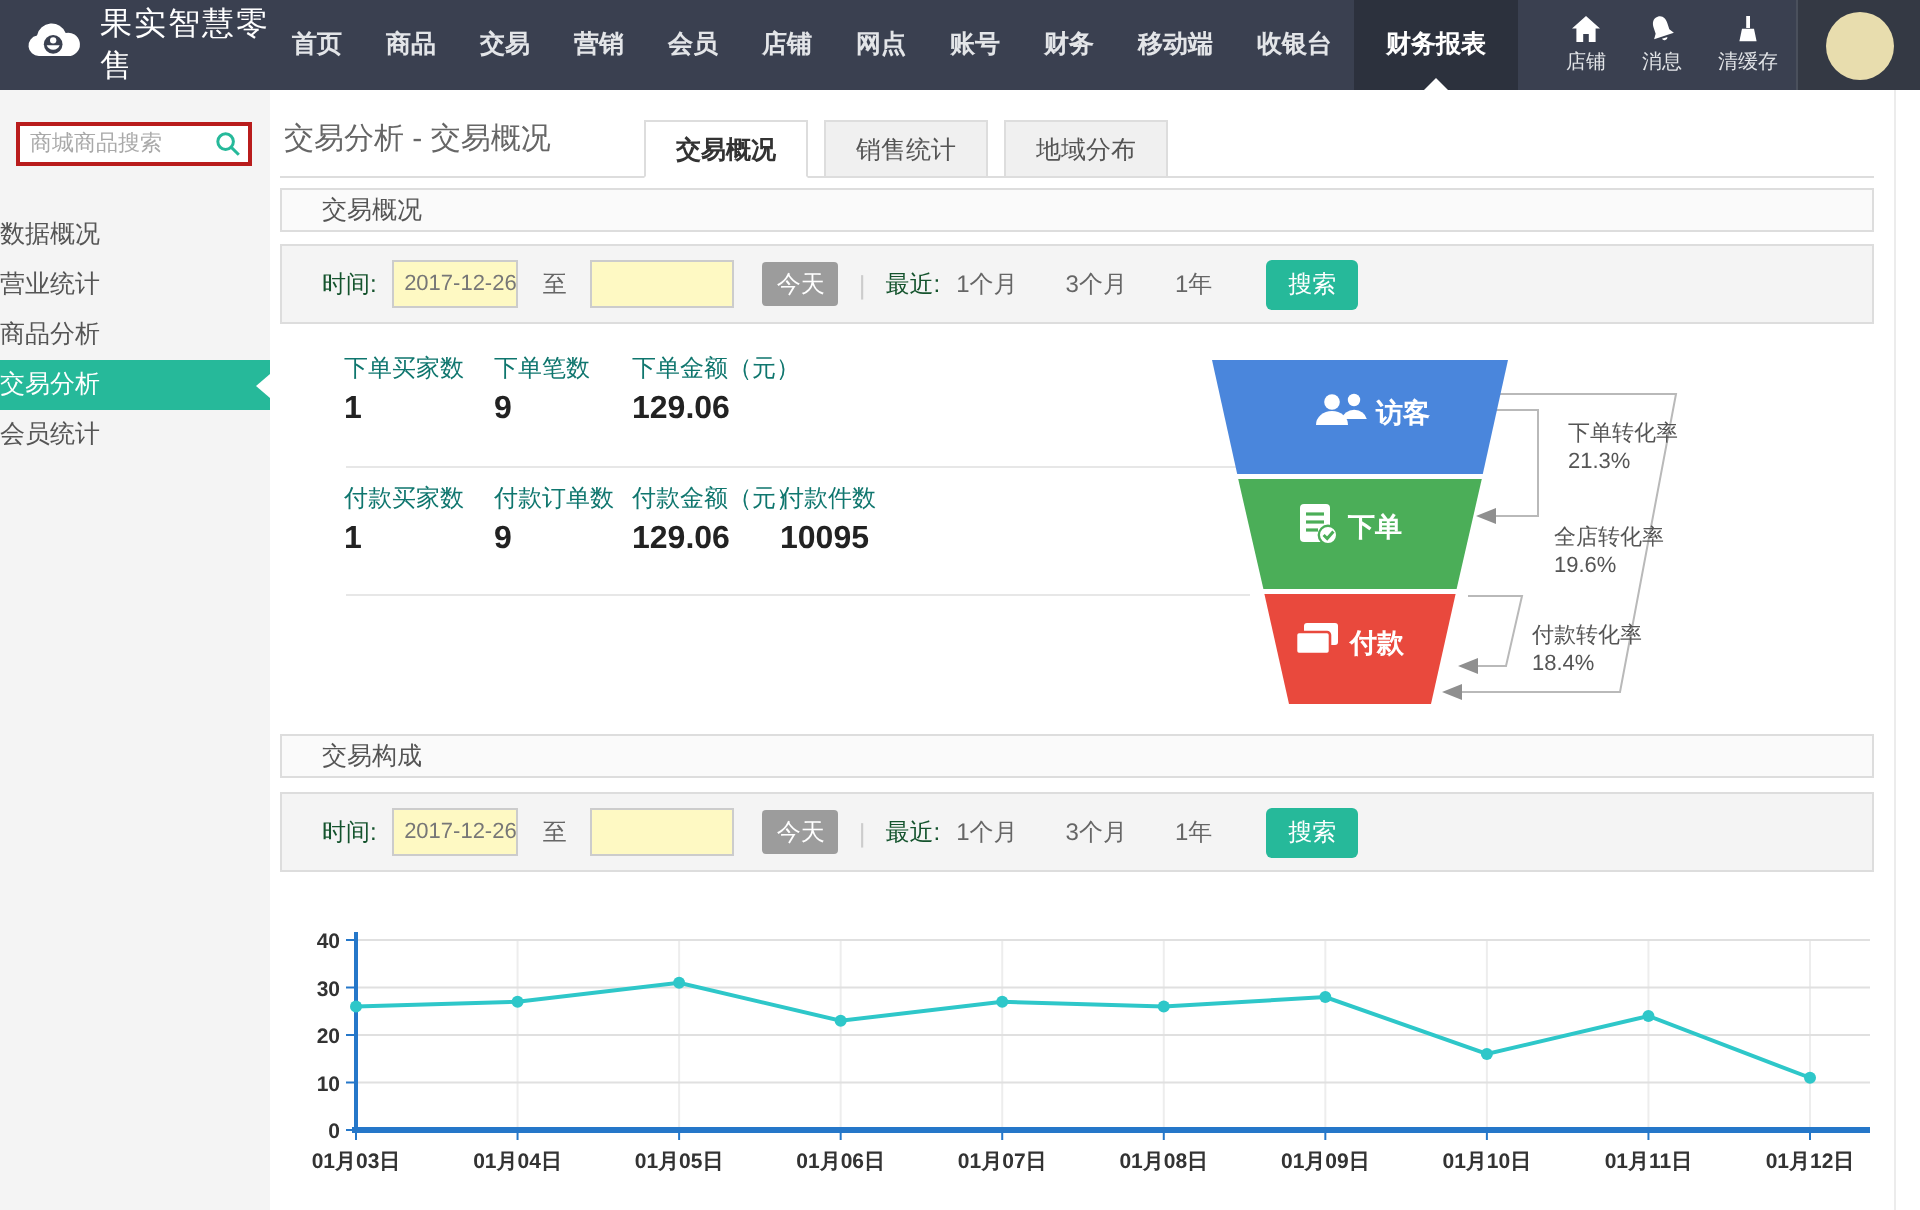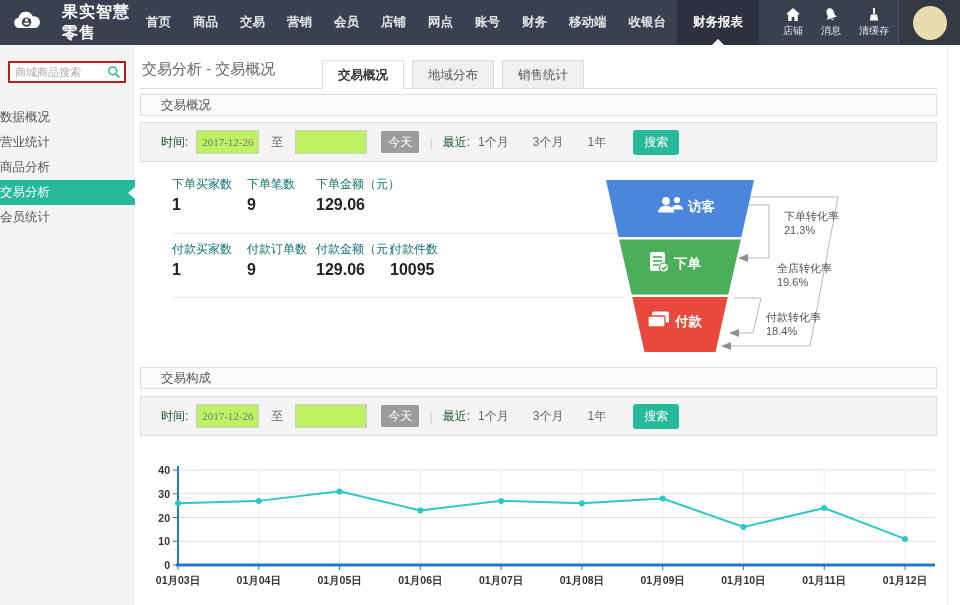--- a/index.html
+++ b/index.html
@@ -6,21 +6,21 @@
   html,body { width:960px; height:605px; }
   body {
     font-family:"Liberation Sans","DejaVu Sans",sans-serif;
     background:#fff; position:relative; overflow:hidden; color:#333;
   }
 
   
   .topnav { position:absolute; left:0; top:0; width:960px; height:45px;
     background:#3a4050; display:flex; align-items:stretch; z-index:20; }
   .brand { width:135px; display:flex; align-items:center; padding-left:12px; cursor:pointer; }
-  .brand-title { color:#fff; font-size:16px; font-weight:700; margin-left:20px; letter-spacing:1px; }
+  .brand-title { color:#fff; font-size:16px; font-weight:400; margin-left:8px; letter-spacing:1px; }
   .nav-item { display:flex; align-items:center; padding:16px 11px; color:#e3e5e8;
     font-size:12.5px; cursor:pointer; position:relative;font-weight:bold; }
   .nav-item.active { background:#2c313d; color:#fff; font-weight:700; padding:0 16px; }
   .nav-caret { position:absolute; left:50%; margin-left:-6px; bottom:0; width:0; height:0;
     border-left:6px solid transparent; border-right:6px solid transparent; border-bottom:6px solid #fff; }
   .nav-spacer { flex:1; }
   .nav-icon-btn { display:flex; flex-direction:column; align-items:center; justify-content:center;
     padding:0 9px; cursor:pointer; }
   .nav-icon-btn svg { display:block; }
   .nav-icon-label { color:#e3e5e8; font-size:10px; margin-top:2px; }
@@ -58,23 +58,23 @@
   .panel-header { position:absolute; left:5px; width:797px; height:22px; line-height:20px;
     background:#fafafa; border:1px solid #ddd; padding-left:20px; font-size:12.5px; color:#555; }
   #panel1-header { top:49px; }
   #panel2-header { top:322px; }
 
   .filter-bar { position:absolute; left:5px; width:797px; height:40px; background:#f4f4f4;
     border:1px solid #ddd; display:flex; align-items:center; padding-left:20px; }
   #filter1 { top:77px; }
   #filter2 { top:351px; }
   .f-label { font-size:12px; color:#14532d; margin-right:8px; }
-  .date-input { width:63px; height:24px; border:1px solid #ccc; background:#bef264; text-align:center;
+  .date-input { width:63px; height:24px; border:1px solid #ccc; background:#fef9c3; text-align:right;
     font-size:11px; color:#777; outline:none; margin-right:12px;
-    font-family:Liberation Serif, serif; }
+    font-family:Liberation Sans, sans-serif; }
   .date-input.end { width:72px; margin-right:14px; }
   .to-label { font-size:12px; color:#666; margin-right:12px; }
   .today-btn { width:38px; height:22px; background:#9c9c9c; color:#fff; border:none; border-radius:2px;
     font-size:12px; cursor:pointer; margin-right:10px;
     font-family:"Liberation Sans","DejaVu Sans",sans-serif; }
   .f-divider { color:#ccc; font-size:13px; margin-right:10px; }
   .range-link { font-size:12px; color:#666; margin-right:13px; cursor:pointer; }
   .range-gap { margin-right:24px; }
   .search-btn { width:46px; height:25px; background:#26b99a; color:#fff; border:none; border-radius:3px;
     font-size:12px; cursor:pointer; margin-left:3px;
@@ -188,22 +188,22 @@
   </div>
 </div>
 
 <div class="main">
   <div class="page-edge-line"></div>
 
   <div class="content-head">
     <span class="breadcrumb">交易分析 - 交易概况</span>
     <div class="tabs">
       <div class="tab active">交易概况</div>
+      <div class="tab">销售统计</div>
       <div class="tab">地域分布</div>
-      <div class="tab">销售统计</div>
     </div>
   </div>
 
   <div class="panel-header" id="panel1-header">交易概况</div>
 
   <div class="filter-bar" id="filter1">
     <span class="f-label">时间:</span>
     <input class="date-input" type="text" value="2017-12-26" style="">
     <span class="to-label">至</span>
     <input class="date-input end" type="text" value="" style="">

